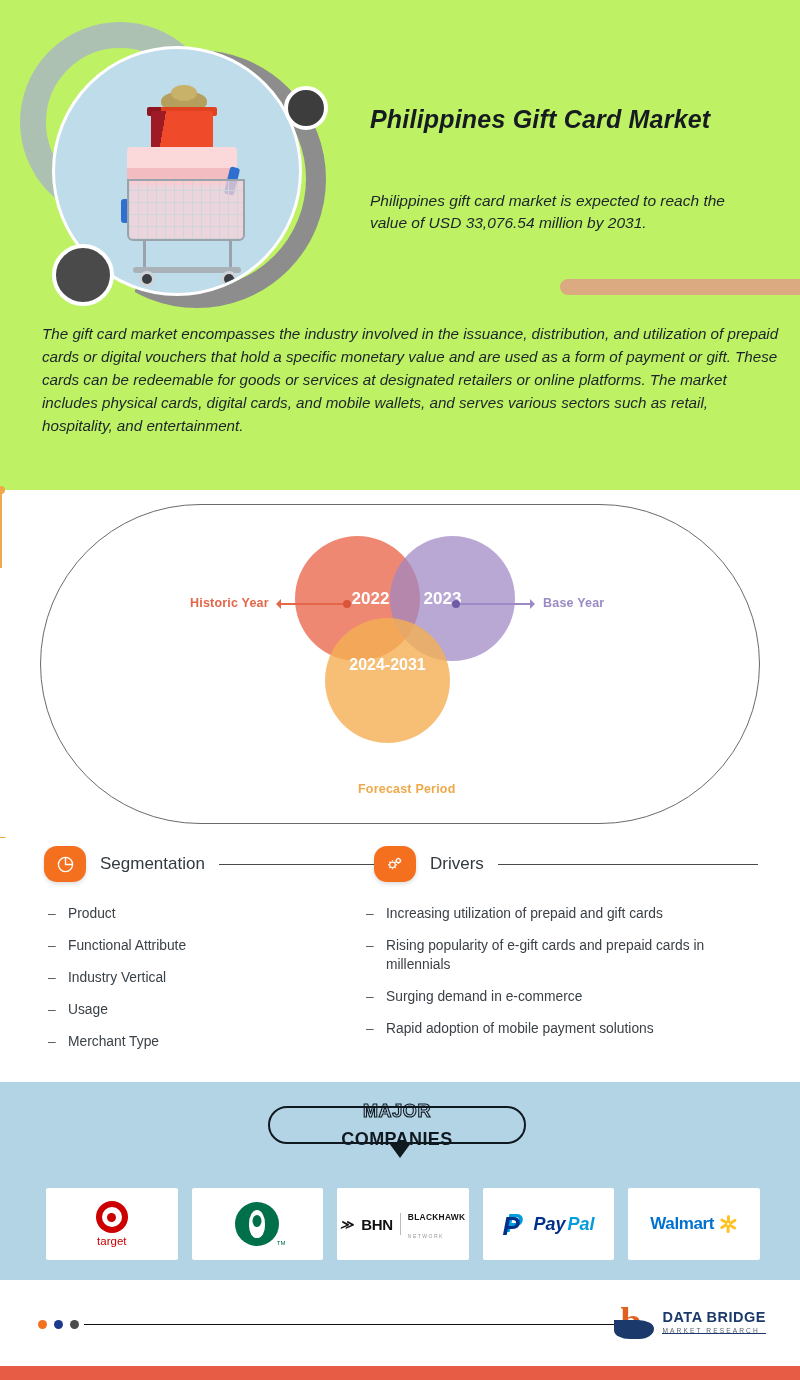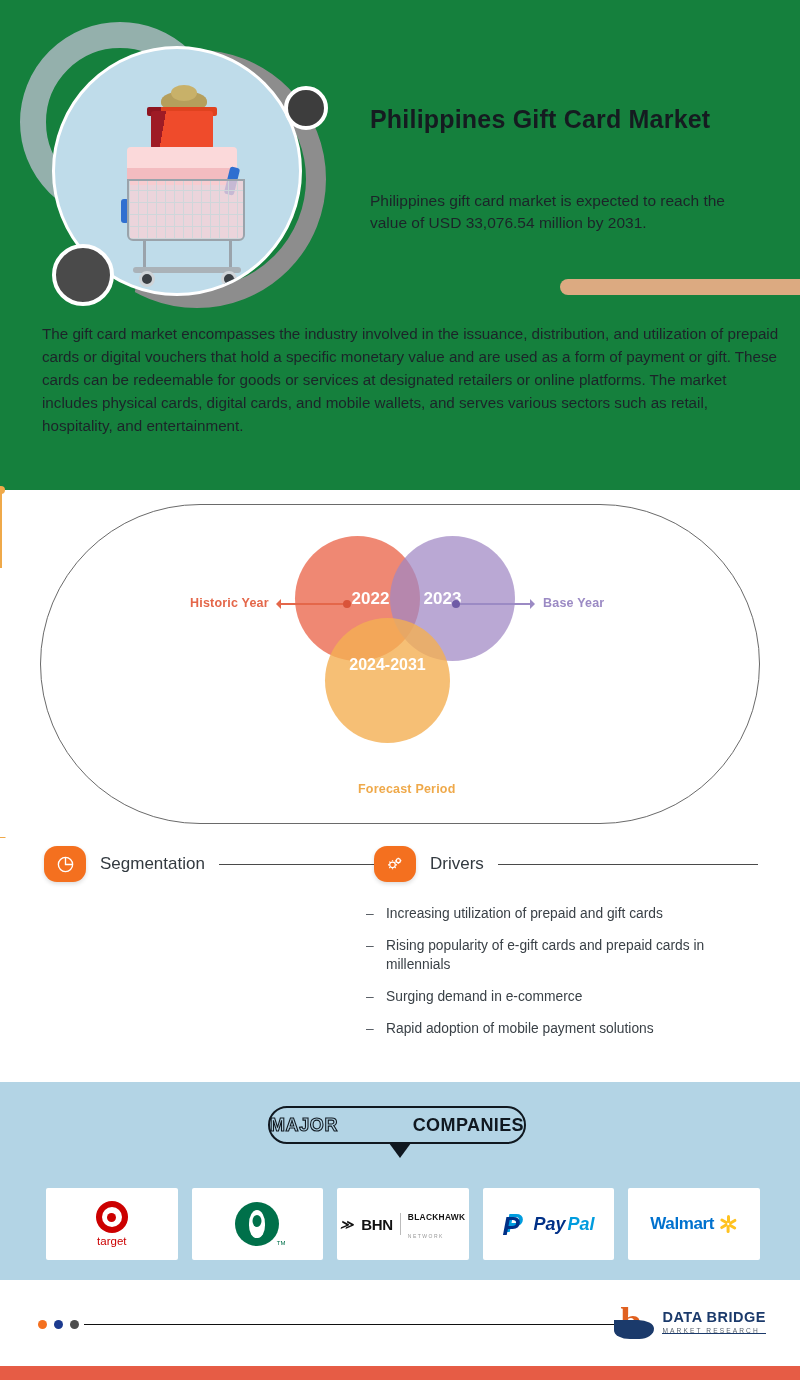--- a/index.html
+++ b/index.html
@@ -6,21 +6,21 @@
   html, body {
     width: 800px; height: 1380px;
     font-family: "Liberation Sans", sans-serif;
     background: #ffffff; overflow: hidden;
   }
   .page { position: relative; width: 800px; height: 1380px; background:#fff; }
 
   
   .header {
     position: absolute; left:0; top:0; width:800px; height:490px;
-    background:#15803d; overflow:hidden;
+    background:#bef264; overflow:hidden;font-style:italic;
   }
   .hero { position:absolute; left:10px; top:14px; width:330px; height:290px; }
   .hero-gray-ring {
     position:absolute; left:10px; top:8px; width:200px; height:200px;
     border-radius:50%; border:26px solid #aab8c0; opacity:.85;
     clip-path: polygon(0 0, 100% 0, 100% 55%, 50% 55%, 50% 100%, 0 100%);
   }
   .hero-gray-arc {
     position:absolute; left:58px; top:36px; width:258px; height:258px;
     border-radius:50%; border:20px solid #8d8d8d;
@@ -133,21 +133,21 @@
   ul.items { list-style:none; margin-top:14px; }
   ul.items li { position:relative; padding-left:24px; font-size:13.8px; line-height:1.38;
     color:#3a4147; margin-bottom:13px; }
   ul.items li:before { content:"–"; position:absolute; left:4px; top:0; color:#5a6067;}
   .col-a ul.items li { margin-bottom:13px; }
 
   
   .comp { position:absolute; left:0; top:1082px; width:800px; height:198px; background:#b3d4e5;}
   .comp-badge { position:absolute; left:268px; top:24px; width:258px; height:38px;
     border:2px solid #101820; border-radius:20px; display:flex; align-items:center;
-    justify-content:space-between; gap:7px; }
+    justify-content:center; gap:7px;flex-direction:column; }
   .mj { font-size:18px; font-weight:bold; letter-spacing:.6px; color:transparent;
     -webkit-text-stroke:1.1px #101820; }
   .cp { font-size:18px; font-weight:bold; letter-spacing:.4px; color:#101820; }
   .tri { position:absolute; left:389px; top:61px; width:0; height:0;
     border-left:11px solid transparent; border-right:11px solid transparent;
     border-top:15px solid #101820; }
   .logos { position:absolute; left:46px; top:106px; width:714px; height:72px;
     display:flex; gap:14px; }
   .logo-card { flex:1; background:#fff; border-radius:2px; display:flex;
     align-items:center; justify-content:center; }
@@ -265,20 +265,27 @@
       <div class="col-head">
         <span class="ico">
           <svg width="19" height="19" viewBox="0 0 24 24" fill="none" stroke="#fff" stroke-width="1.7">
             <circle cx="12" cy="12" r="9"></circle>
               <path d="M12 3 v9 h9"></path>
           </svg>
         </span>
         <span class="col-title">Segmentation</span>
         <span class="rule"></span>
       </div>
+      <ul class="items">
+        <li>Product</li>
+        <li>Functional Attribute</li>
+        <li>Industry Vertical</li>
+        <li>Usage</li>
+        <li>Merchant Type</li>
+      </ul>
     </div>
 
     <div class="col col-b">
       <div class="col-head">
         <span class="rule-left"></span>
         <span class="ico">
           <svg width="20" height="20" viewBox="0 0 24 24" fill="none" stroke="#fff" stroke-width="1.5">
             <circle cx="9" cy="13" r="3.4"></circle>
             <path d="M9 7.6v1.2M9 17.2v1.2M3.6 13h1.2M13.2 13h1.2M5.2 9.2l.9.9M11.9 15.9l.9.9M12.8 9.2l-.9.9M6.1 15.9l-.9.9"></path>
             <circle cx="16" cy="8" r="2.4"></circle>

